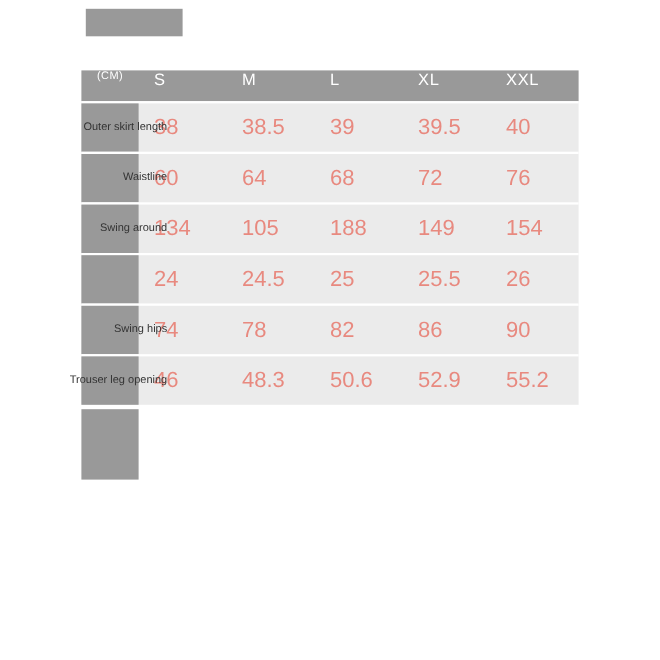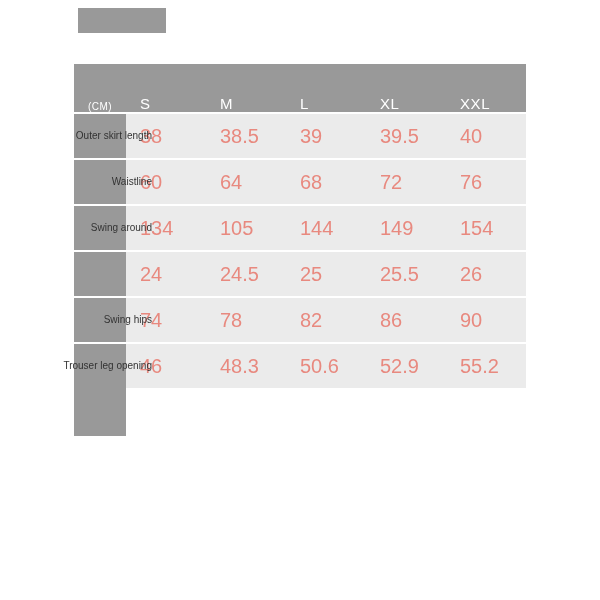--- a/index.html
+++ b/index.html
@@ -50,23 +50,23 @@
   }
 
   .chart-row {
     display: flex;
     width: 100%;
     position: relative;
   }
 
   
   #header-row {
-    height: 48px;
+    height: 28px;
     background: #999999;
-    align-items: flex-end;
+    align-items: flex-start;
   }
 
   .cell {
     box-sizing: border-box;
     display: flex;
     align-items: center;
   }
 
   
   .col-unit {
@@ -220,21 +220,21 @@
 
   <div class="chart-row data-row">
     <div class="cell col-unit"></div>
     <div class="cell col-size">
         <span class="value">134</span>
       </div>
     <div class="cell col-size">
         <span class="value">105</span>
       </div>
     <div class="cell col-size">
-        <span class="value">144</span>
+        <span class="value">188</span>
       </div>
     <div class="cell col-size">
         <span class="value">149</span>
       </div>
     <div class="cell col-size">
         <span class="value">154</span>
       </div>
     <div class="cell col-pad"></div>
     <div class="meas-label">Swing around</div>
   </div>

